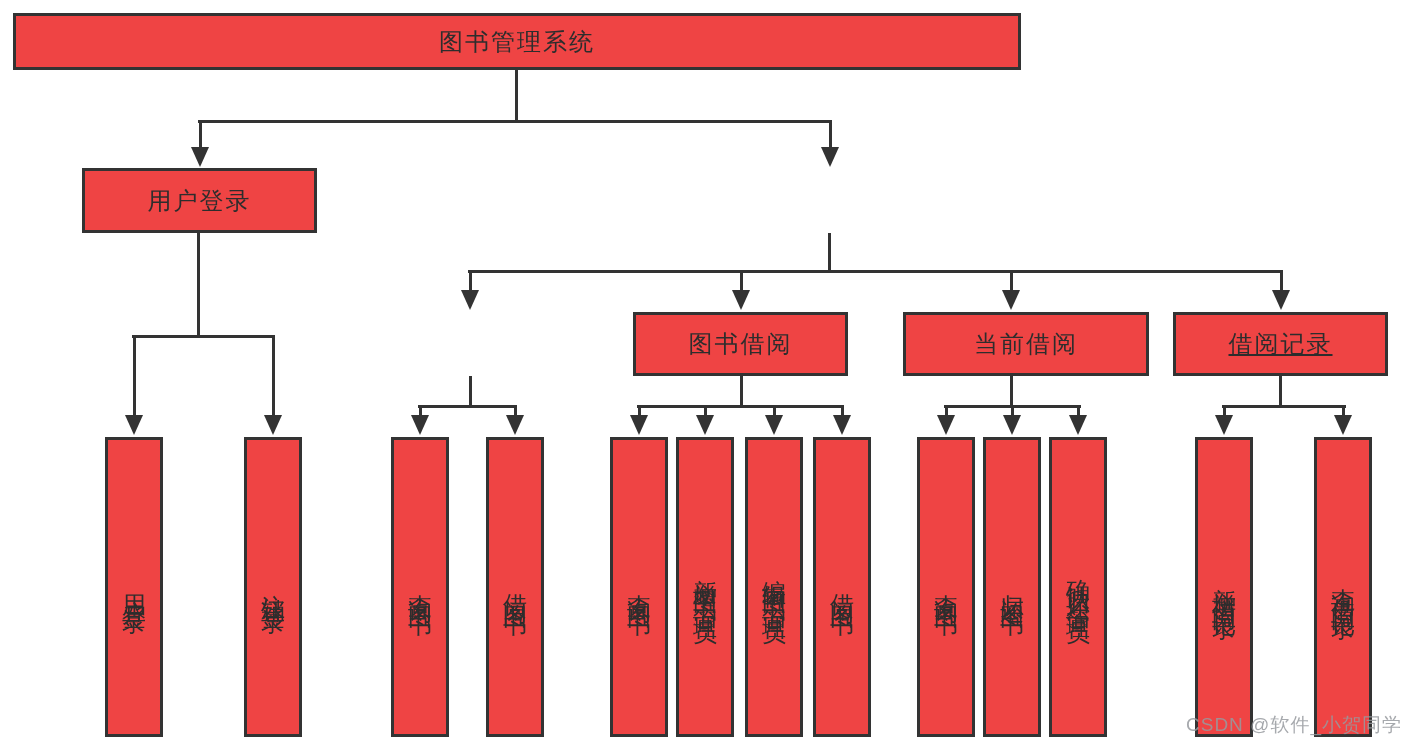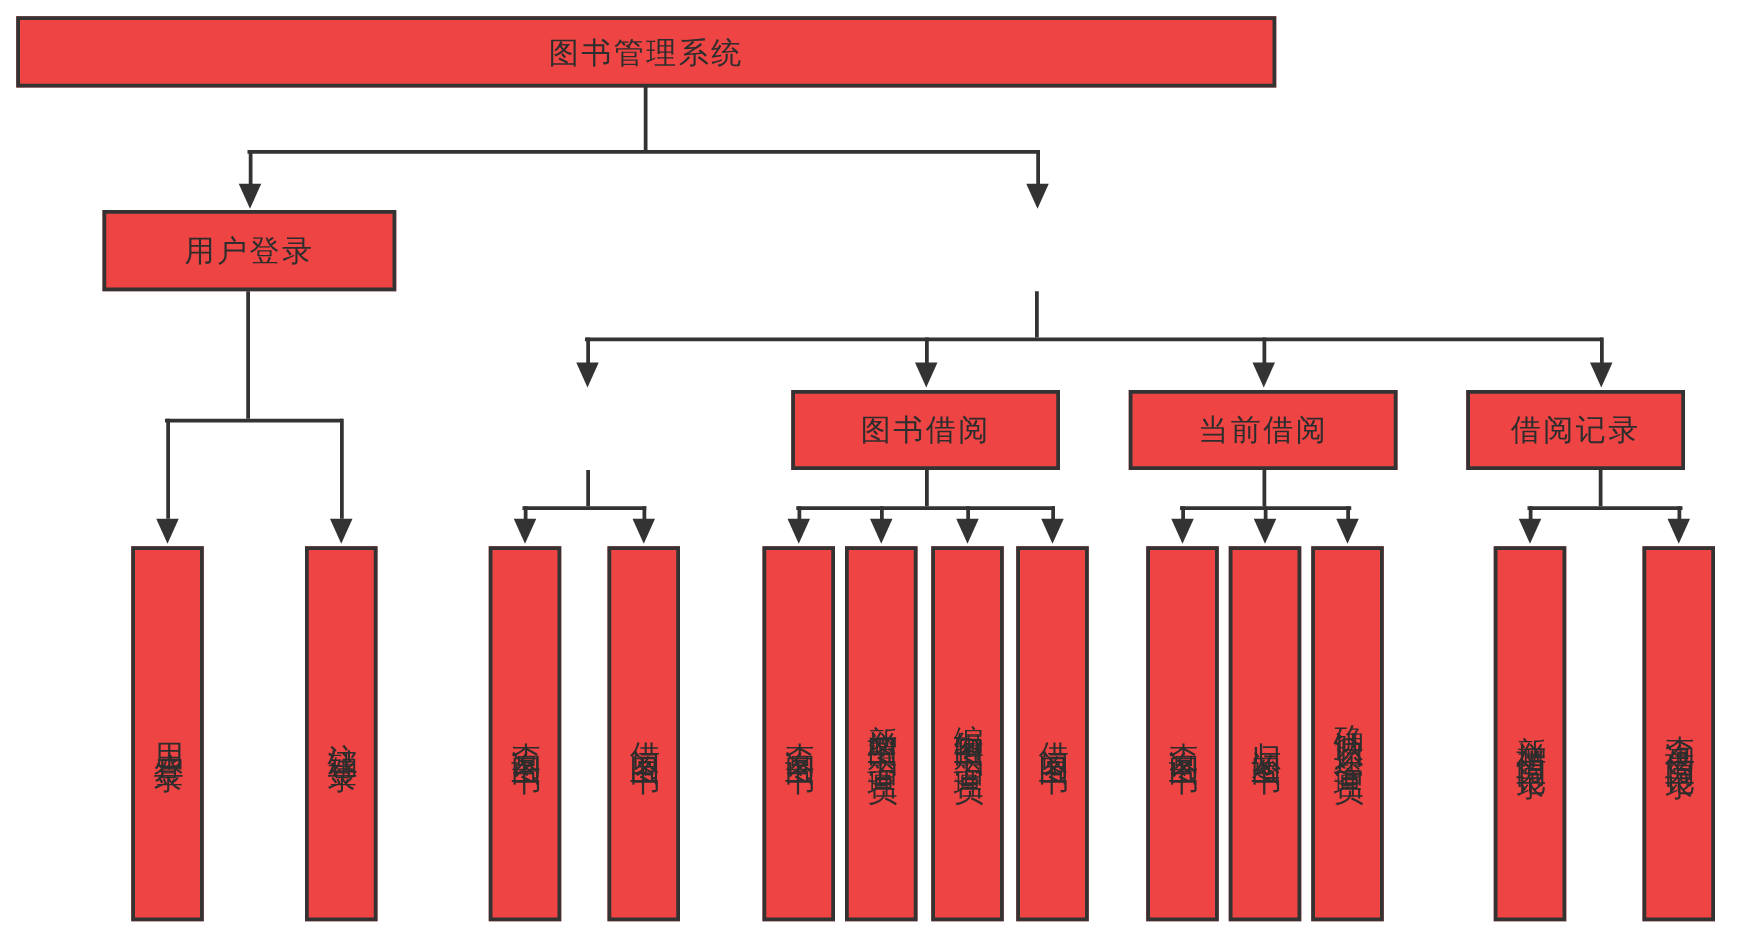--- a/index.html
+++ b/index.html
@@ -77,22 +77,22 @@
   <div class="vline" style="left:469px;top:270px;width:3px;height:22px;"></div>
   <div class="arrow" style="left:461px;top:290px;"></div>
   <div class="vline" style="left:740px;top:270px;width:3px;height:22px;"></div>
   <div class="arrow" style="left:732px;top:290px;"></div>
   <div class="vline" style="left:1010px;top:270px;width:3px;height:22px;"></div>
   <div class="arrow" style="left:1002px;top:290px;"></div>
   <div class="vline" style="left:1280px;top:270px;width:3px;height:22px;"></div>
   <div class="arrow" style="left:1272px;top:290px;"></div>
 
   <div class="box" style="left:633px;top:312px;width:215px;height:64px;">图书借阅</div>
-  <div class="box" style="left:903px;top:312px;width:215px;height:64px;">当前借阅</div>
-  <div class="box" style="left:1173px;top:312px;width:175px;height:64px;">借阅记录</div>
+  <div class="box" style="left:903px;top:312px;width:246px;height:64px;">当前借阅</div>
+  <div class="box" style="left:1173px;top:312px;width:215px;height:64px;text-decoration:underline;">借阅记录</div>
 
   <div class="vline" style="left:469px;top:376px;width:3px;height:29px;"></div>
   <div class="hline" style="left:418px;top:405px;width:99px;height:3px;"></div>
   <div class="vline" style="left:419px;top:405px;width:3px;height:12px;"></div>
   <div class="arrow" style="left:411px;top:415px;"></div>
   <div class="vline" style="left:514px;top:405px;width:3px;height:12px;"></div>
   <div class="arrow" style="left:506px;top:415px;"></div>
 
   <div class="vline" style="left:740px;top:376px;width:3px;height:29px;"></div>
   <div class="hline" style="left:637px;top:405px;width:207px;height:3px;"></div>
@@ -132,14 +132,15 @@
   <div class="box vbox" style="left:745px;top:437px;width:58px;height:300px;">编辑图书（管理员）</div>
   <div class="box vbox" style="left:813px;top:437px;width:58px;height:300px;">借阅图书</div>
 
   <div class="box vbox" style="left:917px;top:437px;width:58px;height:300px;">查询图书</div>
   <div class="box vbox" style="left:983px;top:437px;width:58px;height:300px;">归还图书</div>
   <div class="box vbox" style="left:1049px;top:437px;width:58px;height:300px;">确认归还（管理员）</div>
 
   <div class="box vbox" style="left:1195px;top:437px;width:58px;height:300px;">新增借阅记录</div>
   <div class="box vbox" style="left:1314px;top:437px;width:58px;height:300px;">查询借阅记录</div>
 
+  <div class="watermark">CSDN @软件_小贺同学</div>
 
 </div>
 
 </body></html>

